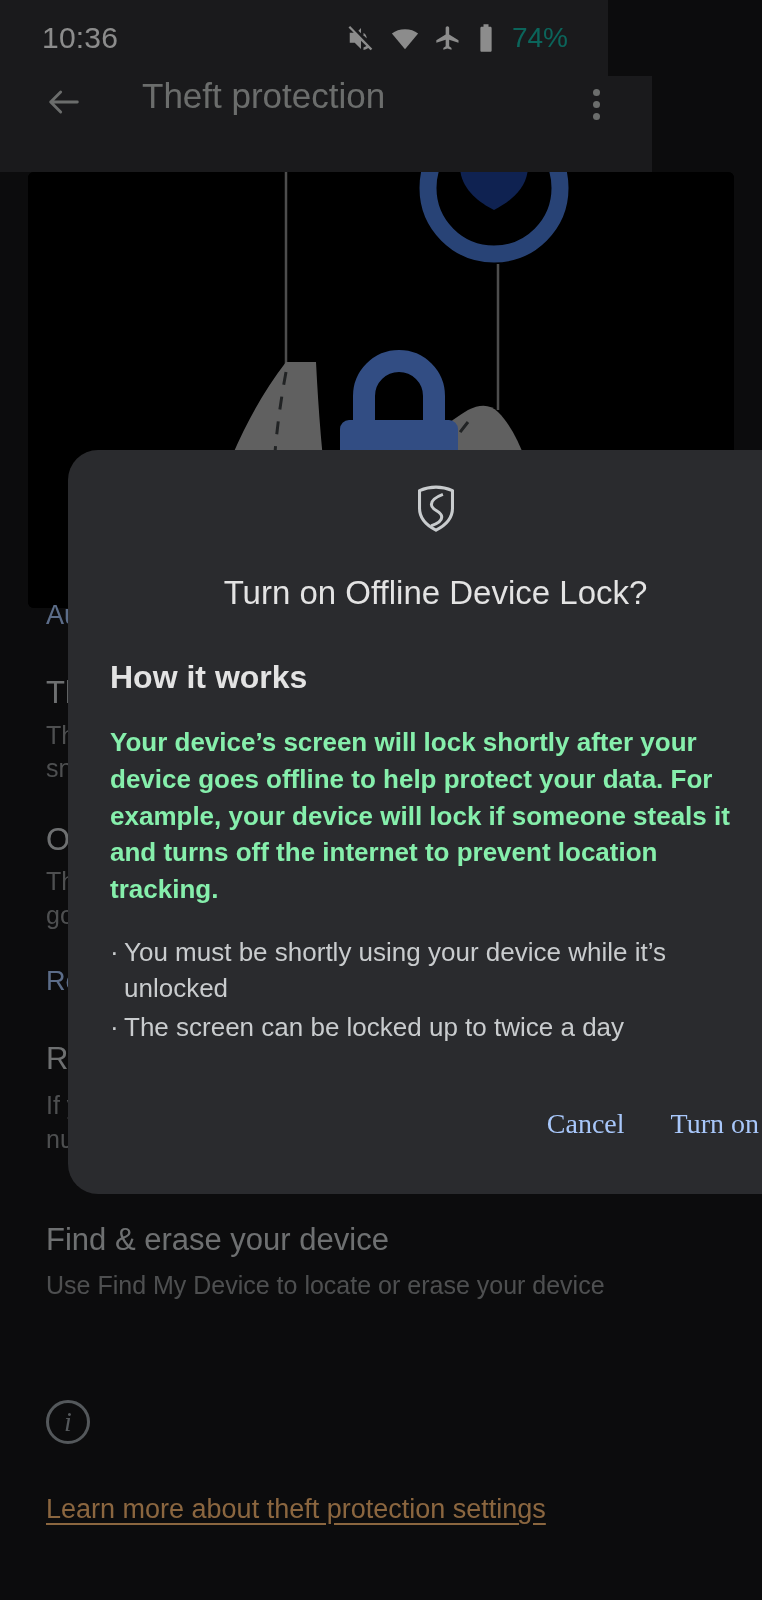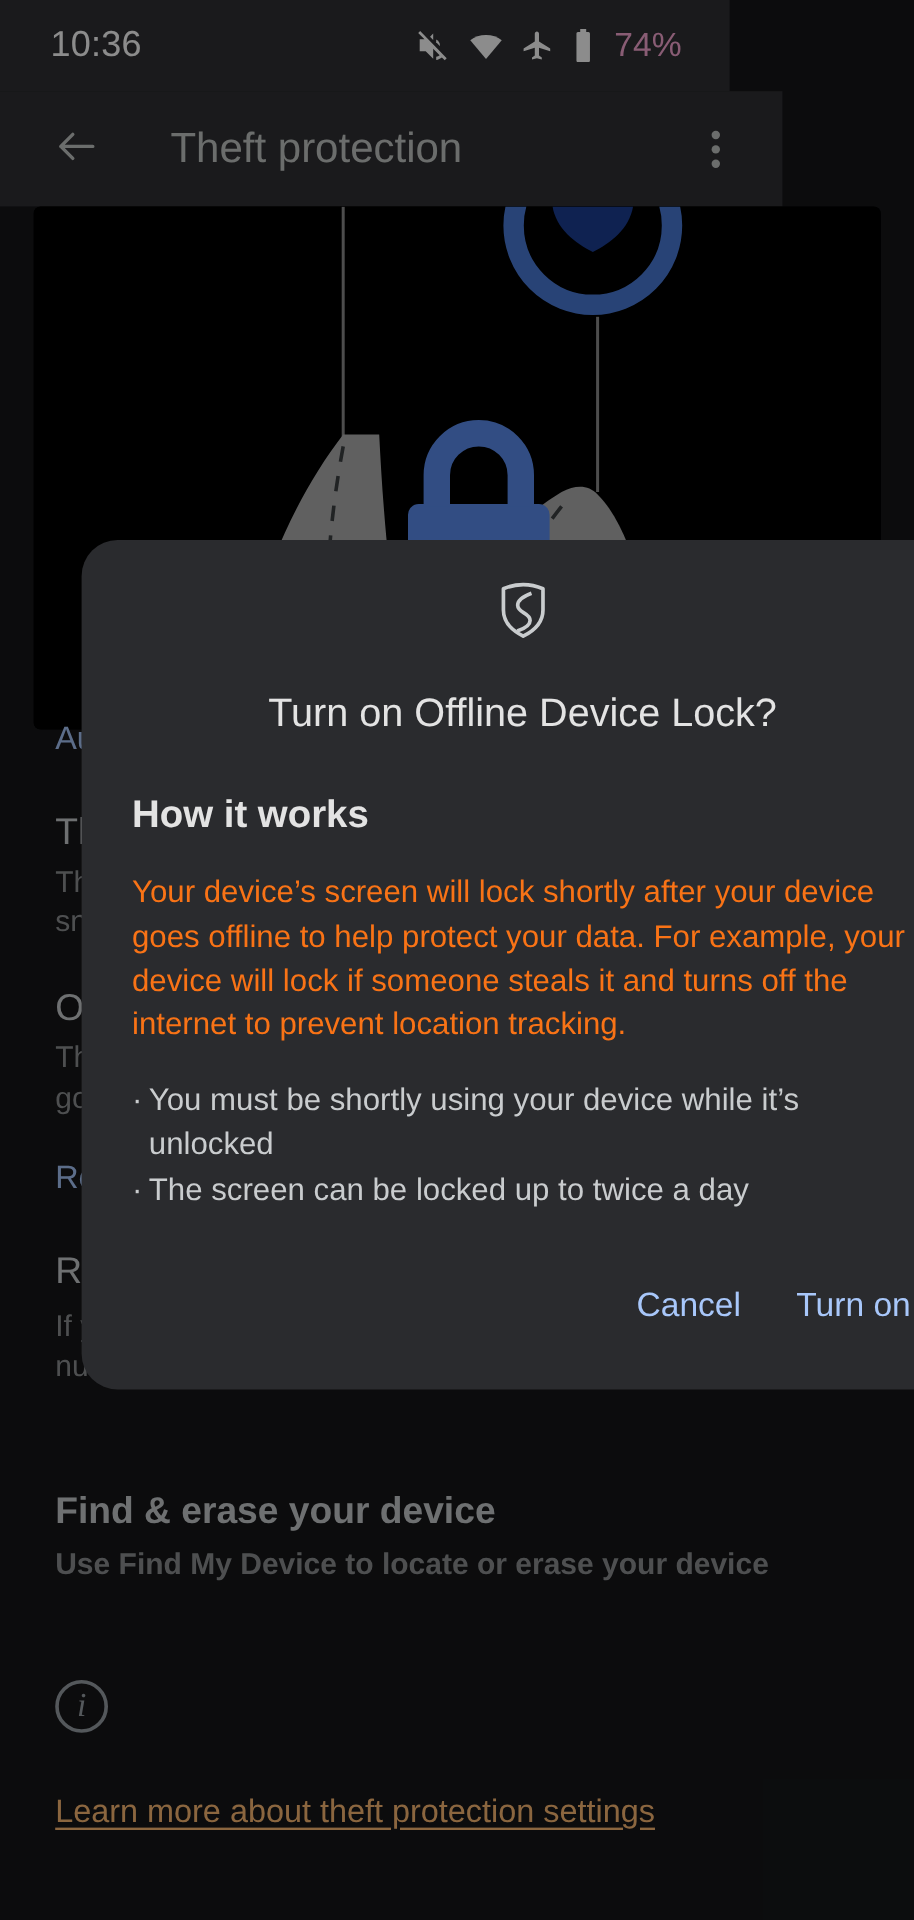--- a/index.html
+++ b/index.html
@@ -37,32 +37,31 @@
     letter-spacing: 0.2px;
   }
   .status-icons {
     display: flex;
     align-items: center;
     gap: 14px;
   }
   .status-icons svg { display: block; }
   .battery-pct {
     font-size: 28px;
-    color: #f9a8d4;
+    color: #14b8a6;
     margin-left: 2px;
   }
 
   
   .app-bar {
     position: absolute;
     top: 76px; left: 0;
     width: 652px; height: 96px;
     background: #303134;
     display: flex;
-    align-items: center;
     padding: 0 28px 0 36px;
   }
   .back-btn {
     width: 56px; height: 56px;
     display: flex; align-items: center; justify-content: center;
     cursor: pointer;
   }
   .app-title {
     flex: 1;
     font-size: 35px;
@@ -216,23 +215,24 @@
   }
   .dialog-body { padding: 0 42px 0 42px; }
   .body-head {
     font-size: 32px;
     font-weight: bold;
     color: #e3e3e3;
     margin-bottom: 28px;
   }
   .body-para {
     font-size: 26px;
-    color: #f97316;
+    color: #86efac;
     line-height: 1.41;
     margin-bottom: 20px;
+    font-weight: bold;
   }
   .bullet-list { margin-top: 26px; }
   .bullet-item {
     font-size: 26px;
     color: #c9ccce;
     line-height: 1.41;
     display: flex;
     margin-bottom: 2px;
   }
   .bullet-dot {
@@ -246,21 +246,21 @@
     justify-content: flex-end;
     align-items: center;
     gap: 42px;
     padding: 56px 42px 50px 42px;
   }
   .dialog-btn {
     font-size: 28px;
     color: #a8c7fa;
     background: none;
     border: none;
-    font-family: Liberation Sans, sans-serif;
+    font-family: Liberation Serif, serif;
     cursor: pointer;
     padding: 4px 2px;
   }
 </style>
 </head>
 <body>
 
 <div id="screen">
 
   <div class="status-bar">
@@ -350,21 +350,21 @@
       <div class="toggle"></div>
     </div>
 
     <span class="link-inline">Remotely lock your device</span>
 
     <div class="section-block">
       <div class="section-head">Remote Lock</div>
       <div class="section-sub">If you lose your device, lock the screen with just a phone number</div>
     </div>
 
-    <div class="section-block" style="margin-top:83px;font-weight:bold;">
+    <div class="section-block" style="margin-top:64px;">
       <div class="section-head">Find &amp; erase your device</div>
       <div class="section-sub">Use Find My Device to locate or erase your device</div>
     </div>
   </div>
 
   <div class="info-area">
     <div class="info-icon">i</div>
     <span class="learn-link">Learn more about theft protection settings</span>
   </div>
 

